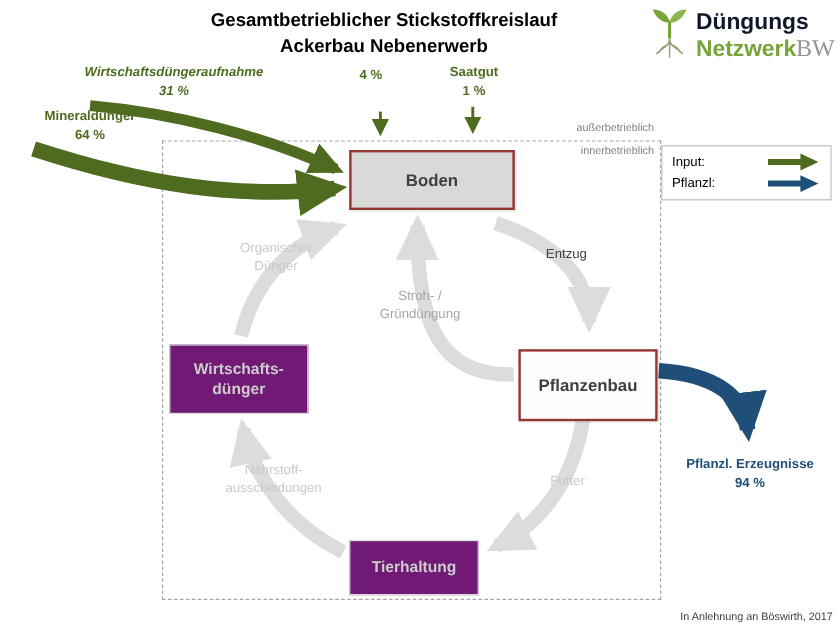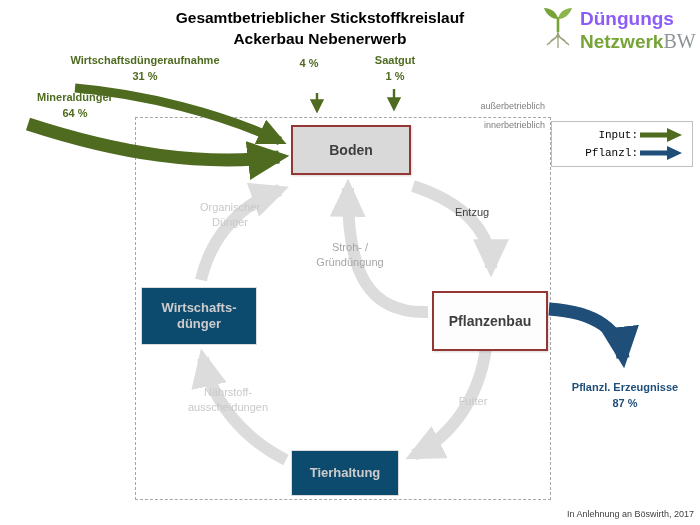--- a/index.html
+++ b/index.html
@@ -14,33 +14,33 @@
        line-height:1.45;z-index:6;}
   .green{color:#4e6b1f;}
   .blue{color:#1f4e79;}
   .dashed-box{left:135px;top:117px;width:414px;height:381px;
        border:1px dashed #a6a6a6;z-index:1;}
   .boundary-lbl{position:absolute;width:125px;text-align:right;font-size:9px;
        color:#7f7f7f;z-index:6;}
   .legend{left:551px;top:121px;width:142px;height:46px;border:1px solid #bfbfbf;
        background:#fff;z-index:6;display:flex;flex-direction:column;
        justify-content:space-evenly;padding:2px 8px;box-sizing:border-box;}
-  .legend-row{display:flex;align-items:center;justify-content:flex-end;font-family:Liberation Mono, monospace;}
+  .legend-row{display:flex;align-items:center;justify-content:space-between;}
   .legend-row span{font-size:11px;color:#000;}
   .node{position:absolute;box-sizing:border-box;display:flex;align-items:center;
        justify-content:center;text-align:center;font-weight:bold;z-index:5;}
   .node-main{border:2px solid #943634;font-size:14px;color:#3f3f3f;
        box-shadow:1px 1px 2px rgba(0,0,0,0.15);}
-  .node-faded{border:1px solid #dcdcdc;background:#0c4a6e;color:#cccccc;
+  .node-faded{border:1px solid #dcdcdc;background:#701a75;color:#cccccc;
        font-size:13px;line-height:1.25;}
   .flow-lbl{position:absolute;font-size:11px;text-align:center;line-height:1.35;z-index:4;}
   .svg-layer{position:absolute;left:0;top:0;z-index:3;}
   .logo{left:540px;top:6px;width:156px;height:52px;z-index:6;display:flex;align-items:flex-start;}
   .logo-text{margin-left:4px;line-height:1.1;margin-top:3px;}
-  .logo-l1{font-size:19px;font-weight:bold;color:#8b5cf6;}
+  .logo-l1{font-size:19px;font-weight:bold;color:#0f172a;}
   .logo-l2{font-size:19px;font-weight:bold;color:#76a437;}
   .logo-bw{font-size:20px;font-weight:normal;color:#8e9597;
        font-family:"Liberation Serif","DejaVu Serif",serif;}
   .source{left:430px;top:509px;width:264px;text-align:right;font-size:9px;
        color:#404040;z-index:6;}
 </style>
 </head>
 <body>
 
 <div class="canvas">
@@ -64,21 +64,21 @@
       <div>
         <span class="logo-l2">Netzwerk</span><span class="logo-bw">BW</span>
       </div>
     </span>
   </div>
 
   <div class="abs dashed-box"></div>
   <div class="boundary-lbl" style="left:420px;top:101px;">außerbetrieblich</div>
   <div class="boundary-lbl" style="left:420px;top:120px;">innerbetrieblich</div>
 
-  <div class="lbl green" style="left:55px;top:53px;width:180px;">
+  <div class="lbl green" style="left:55px;top:53px;width:180px;font-style:italic;">
     <div>Wirtschaftsdüngeraufnahme</div>
     <div>31 %</div>
   </div>
   <div class="lbl green" style="left:15px;top:90px;width:120px;">
     <div>Mineraldünger</div>
     <div>64 %</div>
   </div>
   <div class="lbl green" style="left:250px;top:56px;width:118px;">
     <div>4 %</div>
   </div>
@@ -125,21 +125,21 @@
       </svg>
     </div>
     <div class="legend-row">
       <span>Pflanzl:</span>
       <svg width="46" height="16" viewBox="0 0 46 16">
         <path d="M2,5.5 h27 v-4.5 l15,7 -15,7 v-4.5 h-27 z" fill="#1f4e79"></path>
       </svg>
     </div>
   </div>
 
-  <div class="node node-main" style="left:291px;top:125px;width:120px;height:50px;background:#d9d9d9;">
+  <div class="node node-main" style="left:291px;top:125px;width:138px;height:50px;background:#d9d9d9;">
     <span>Boden</span>
   </div>
 
   <div class="node node-main" style="left:432px;top:291px;width:116px;height:60px;background:#fdfdfd;">
     <span>Pflanzenbau</span>
   </div>
 
   <div class="node node-faded" style="left:141px;top:287px;width:116px;height:58px;">
     <span>
       <div>Wirtschafts-</div>
@@ -165,18 +165,18 @@
 
   <div class="flow-lbl" style="left:172px;top:385px;width:112px;color:#c9c9c9;">
     <div>Nährstoff-</div>
     <div>ausscheidungen</div>
   </div>
 
   <div class="flow-lbl" style="left:448px;top:394px;width:50px;color:#c9c9c9;">Futter</div>
 
   <div class="lbl blue" style="left:555px;top:380px;width:140px;">
     <div>Pflanzl. Erzeugnisse</div>
-    <div>87 %</div>
+    <div>94 %</div>
   </div>
 
   <div class="abs source">In Anlehnung an Böswirth, 2017</div>
 
 </div>
 
 </body></html>

